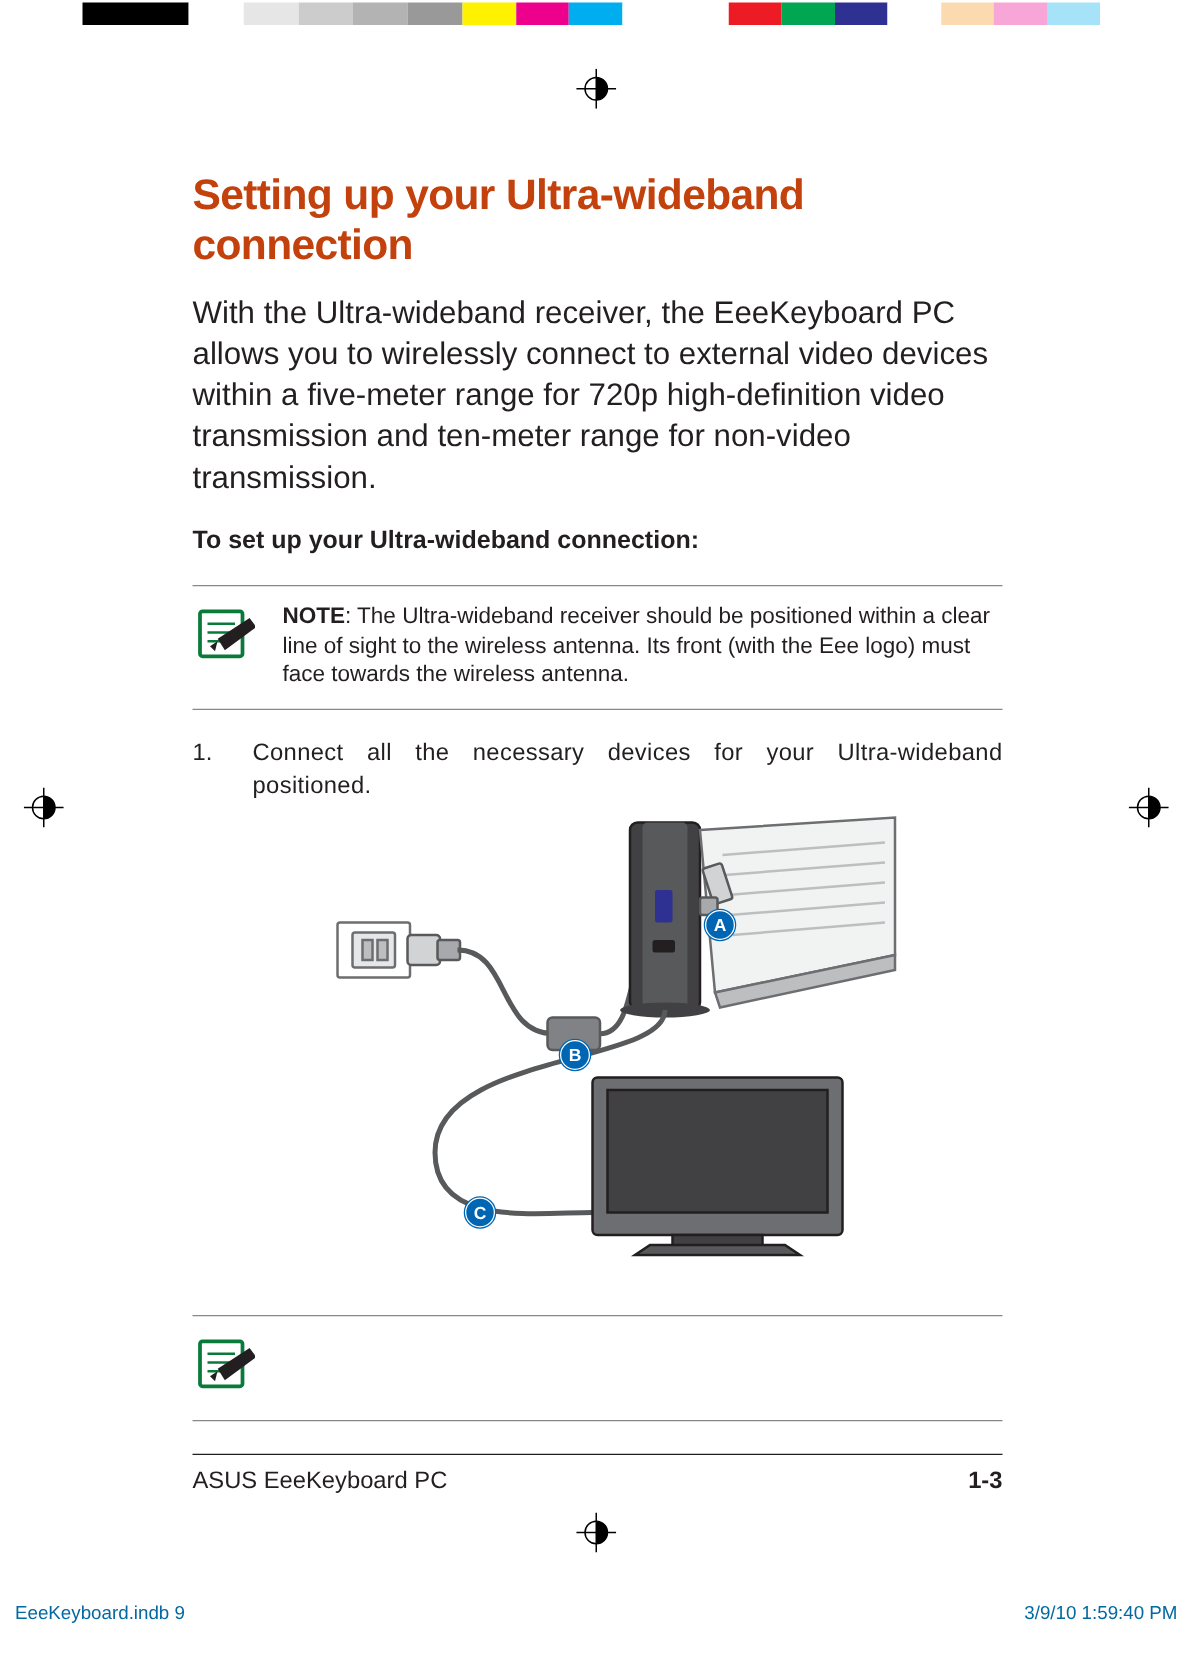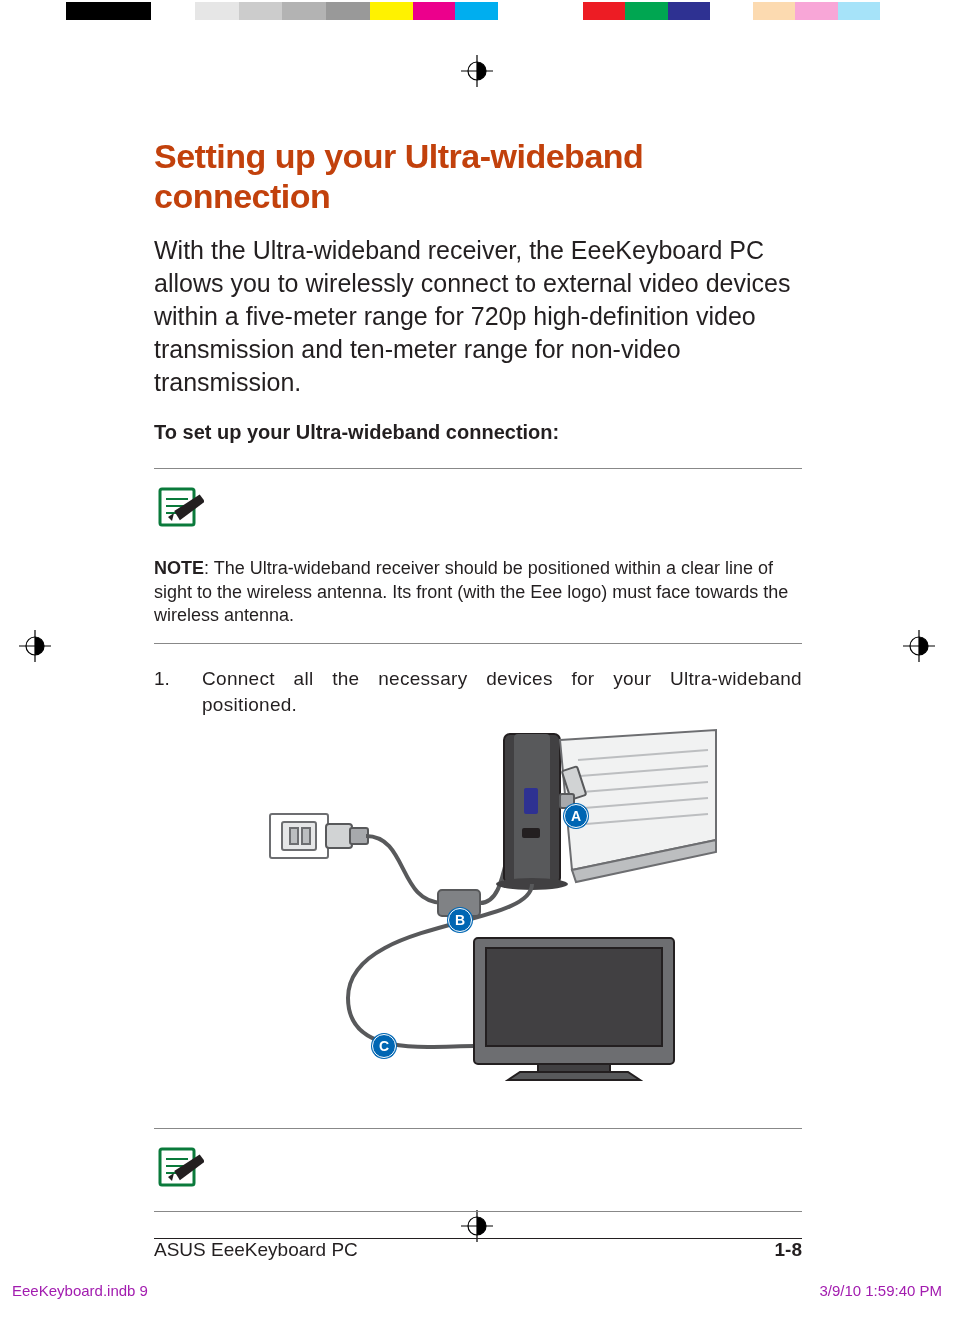--- a/index.html
+++ b/index.html
@@ -10,33 +10,33 @@
   .cb-black { flex: 0 0 85px; background: #000; }
   .cb-wide  { flex: 0 0 219px; background: #fff; }
   .cb-gray  { flex: 0 0 42.5px; }
   .cb-sm    { flex: 0 0 42.5px; }
   .regmark { position: absolute; width: 32px; height: 32px; }
   .regmark svg { width: 32px; height: 32px; }
   .page { position: absolute; left: 154px; top: 136px; width: 648px; }
   .title { color: #c2410c; font-weight: 700; font-size: 34px; line-height: 1.18; letter-spacing: -0.5px; margin-bottom: 18px; }
   .intro { font-size: 25px; line-height: 1.32; color: #231f20; margin-bottom: 22px; }
   .subhead { font-weight: 700; font-size: 20px; margin-bottom: 24px; }
-  .notebox { border-top: 1px solid #888; border-bottom: 1px solid #888; padding: 12px 0 16px 0; display: flex; gap: 22px; margin-bottom: 22px; flex-direction: column; }
+  .notebox { border-top: 1px solid #888; border-bottom: 1px solid #888; padding: 12px 0 16px 0; display: flex; gap: 22px; margin-bottom: 22px; }
   .note-icon { flex: 0 0 50px; }
   .note-text { font-size: 18px; line-height: 1.3; }
   .note-label { font-weight: 700; }
   .step { display: flex; font-size: 19px; line-height: 1.35; margin-bottom: 10px; }
   .step-num { flex: 0 0 48px; }
   .step-body { flex: 1; text-align: justify; letter-spacing: 0.3px; }
   .diagram-wrap { width: 480px; height: 380px; margin: 6px auto 20px auto; position: relative; }
   .diagram-wrap svg { width: 100%; height: 100%; }
   .callout { position: absolute; width: 24px; height: 24px; border-radius: 50%; background: #0066b3; color: #fff; font-weight: 700; font-size: 14px; display: flex; align-items: center; justify-content: center; border: 1.5px solid #fff; box-shadow: 0 0 0 1px #0066b3; }
-  .footer-rule { border-top: 1.2px solid #231f20; margin-top: 26px; display: flex; justify-content: space-between; font-size: 19px; }
+  .footer-rule { border-top: 1.2px solid #231f20; margin-top: 26px; padding-top: 10px; display: flex; justify-content: space-between; font-size: 19px; }
   .footer-rule .pnum { font-weight: 700; }
-  .slug { position: absolute; bottom: 30px; left: 12px; right: 12px; font-size: 15px; color: #a21caf; display: flex; justify-content: space-between; gap: 28px; }
+  .slug { position: absolute; bottom: 30px; left: 12px; right: 12px; font-size: 15px; color: #0369a1; display: flex; justify-content: space-between; gap: 28px; }
 </style>
 </head>
 <body>
 
 <div class="colorbar">
   <span class="cb-blank"></span>
   <span class="cb-black"></span>
   <span class="cb-wide" style="display:flex;">
     <span class="cb-gray" style="background:#fff;flex:1"></span>
     <span class="cb-gray" style="background:#e6e6e6;flex:1"></span>
@@ -181,21 +181,21 @@
         <line x1="12" y1="25" x2="34" y2="25" stroke="#0a7a3b" stroke-width="2"></line>
         <line x1="12" y1="32" x2="34" y2="32" stroke="#0a7a3b" stroke-width="2"></line>
         <path d="M18 10 L46 -2 L50 6 L22 20 Z" fill="#231f20" transform="translate(2,18) rotate(-10 30 10)"></path>
         <polygon points="14,36 20,32 18,40" fill="#231f20"></polygon>
       </svg>
     </div>
   </div>
 
   <div class="footer-rule">
     <span>ASUS EeeKeyboard PC</span>
-    <span class="pnum">1-8</span>
+    <span class="pnum">1-3</span>
   </div>
 
 </div>
 
 <div class="slug">
   <span>EeeKeyboard.indb   9</span>
   <span>3/9/10   1:59:40 PM</span>
 </div>
 
 </body></html>

